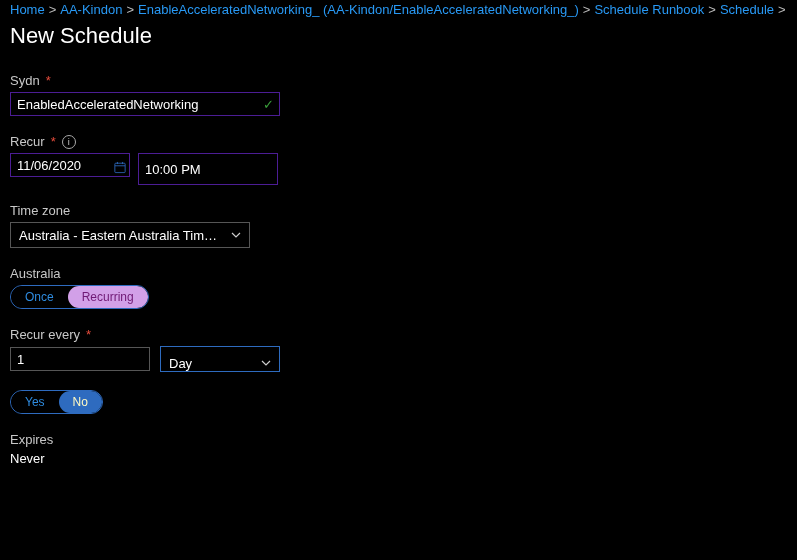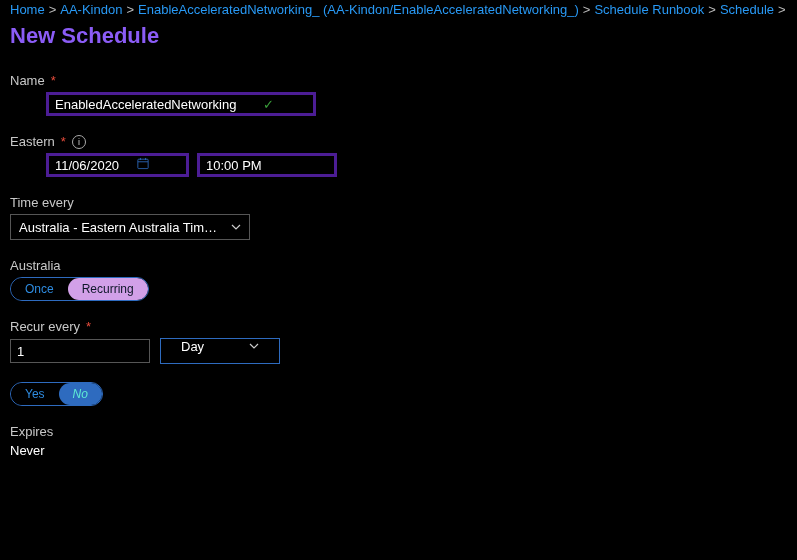--- a/index.html
+++ b/index.html
@@ -19,65 +19,65 @@
     gap: 4px;
     color: #2899f5;
   }
   .breadcrumb a {
     color: #2899f5;
     text-decoration: none;
     cursor: pointer;
   }
   .breadcrumb .sep { color: #bbb; }
   h1.title {
-    color: #8b5cf6; font-weight: 700; font-size: 22px; margin: 6px 0 24px 0;
+    color: #ffffff; font-weight: 400; font-size: 22px; margin: 6px 0 24px 0;
   }
   .field-label {
     color: #c8c8c8; font-size: 13px; margin-bottom: 4px;
     display: flex; align-items: center; gap: 6px;
   }
   .required { color: #e74c3c; }
   .info-icon {
     display: inline-flex; align-items: center; justify-content: center;
     width: 12px; height: 12px; border: 1px solid #aaa; border-radius: 50%;
     font-size: 9px; color: #ccc;
   }
   .field-block { margin-bottom: 18px; }
   .input-base {
     background: #000;
     color: #fff;
     font-size: 13px;
     padding: 4px 6px;
     box-sizing: border-box;
   }
   .input-border-gray { border: 1px solid #565656; }
-  .input-border-purple { border: 3px solid #4c1d95; margin-left: 36px; }
+  .input-border-purple { border: 1px solid #4c1d95; }
   .name-input-wrap {
     position: relative; width: 270px;
   }
   .name-input-wrap input {
     width: 100%; height: 24px;
   }
   .name-input-wrap .check {
     position: absolute; right: 6px; top: 50%; transform: translateY(-50%);
     color: #3aa03a; font-size: 13px;
   }
   .desc-area {
     width: 270px; height: 46px; resize: none;
   }
   .starts-row { display: flex; gap: 8px; }
   .date-wrap {
-    position: relative; width: 143px;
+    position: relative; width: 120px;
   }
   .date-wrap input { width: 100%; height: 24px; padding-right: 22px; }
   .date-wrap .cal {
     position: absolute; right: 4px; top: 50%; transform: translateY(-50%);
     color: #2e6bbf; font-size: 12px;
   }
-  .time-wrap input { width: 140px; height: 24px; }
+  .time-wrap input { width: 140px; height: 32px; }
   .tz-select {
     width: 240px; height: 26px;
     display: flex; align-items: center; justify-content: space-between;
     padding: 0 8px;
     cursor: pointer;
   }
   .tz-select .tz-text {
     white-space: nowrap; overflow: hidden; text-overflow: ellipsis;
     max-width: 200px;
   }
@@ -96,36 +96,35 @@
     padding: 0 14px;
     display: flex; align-items: center; justify-content: center;
     font-size: 12px; cursor: pointer;
     color: #2e8bdf;
     background: #000;
     border-radius: 11px;
     text-align: right;
   }
   .pill.selected {
     background: #d2a0e8;
-    color: #0f172a;
+    color: #701a75;
   }
   .pill.blue-selected {
     background: #2e6bbf;
-    color: #5eead4;
-    font-style: italic;
+    color: #fef9c3;
   }
   .recur-row { display: flex; gap: 10px; align-items: center; }
   .recur-num {
     width: 140px; height: 24px;
   }
   .unit-select {
     width: 120px; height: 26px;
     border: 1px solid #2e6bbf;
-    display: flex; align-items: flex-start; justify-content: space-between;
-    padding: 0 20px; cursor: pointer;
+    display: flex; align-items: flex-end; justify-content: space-between;
+    padding: 0 8px; cursor: pointer;
     color: #fff;
   }
   .unit-select .chevron { color: #c8c8c8; }
   .expires-value { color: #fff; }
   svg.chev-svg { width: 10px; height: 10px; }
 </style>
 </head>
 <body>
 
 <div class="page">
@@ -140,33 +139,33 @@
     <a>Schedule Runbook</a>
     <span class="sep">&gt;</span>
     <a>Schedule</a>
     <span class="sep">&gt;</span>
   </nav>
 
   <h1 class="title">New Schedule</h1>
 
   <div class="field-block">
     <div class="field-label">
-      <span>Name</span>
+      <span>Sydn</span>
       <span class="required">*</span>
     </div>
     <div class="name-input-wrap">
       <input type="text" class="input-base input-border-purple" value="EnabledAcceleratedNetworking" style="">
       <span class="check">✓</span>
     </div>
   </div>
 
 
   <div class="field-block">
     <div class="field-label">
-      <span>Eastern</span>
+      <span>Recur</span>
       <span class="required">*</span>
       <span class="info-icon">i</span>
     </div>
     <div class="starts-row">
       <div class="date-wrap">
         <input type="text" class="input-base input-border-purple" value="11/06/2020" style="">
         <span class="cal">
           <svg viewBox="0 0 14 14" width="12" height="12" fill="none" stroke="#2e6bbf" stroke-width="1">
             <rect x="1" y="2" width="12" height="11" rx="1"></rect>
             <line x1="1" y1="5" x2="13" y2="5"></line>
@@ -176,21 +175,21 @@
         </span>
       </div>
       <div class="time-wrap">
         <input type="text" class="input-base input-border-purple" value="10:00 PM" style="">
       </div>
     </div>
   </div>
 
   <div class="field-block">
     <div class="field-label">
-      <span>Time every</span>
+      <span>Time zone</span>
     </div>
     <div class="tz-select input-base input-border-gray">
       <span class="tz-text">Australia - Eastern Australia Time (Sydn...</span>
       <span class="chevron">
         <svg class="chev-svg" viewBox="0 0 10 10">
             <path d="M1 3 L5 7 L9 3" stroke="#ccc" fill="none" stroke-width="1.2"></path>
           </svg>
       </span>
     </div>
   </div>

